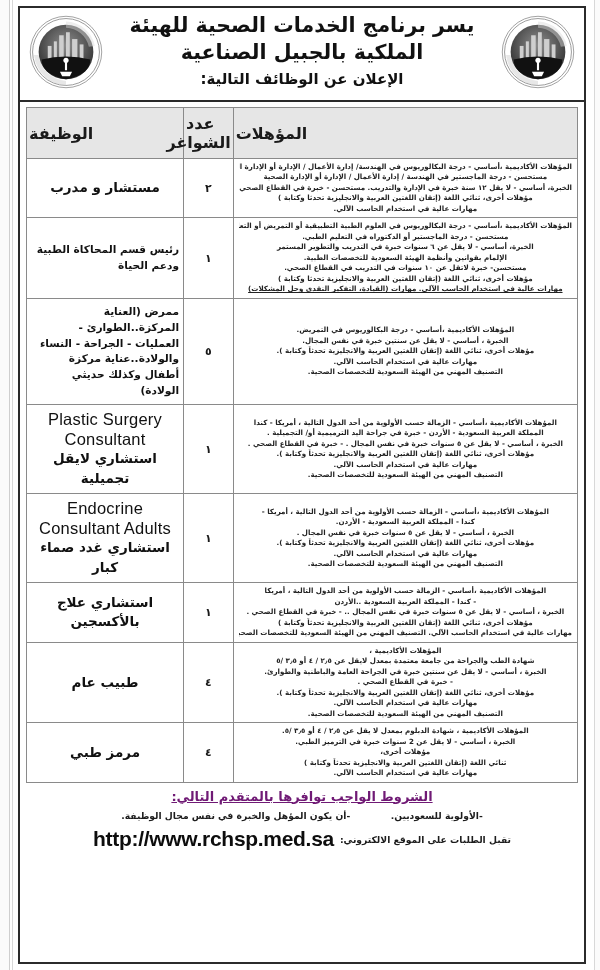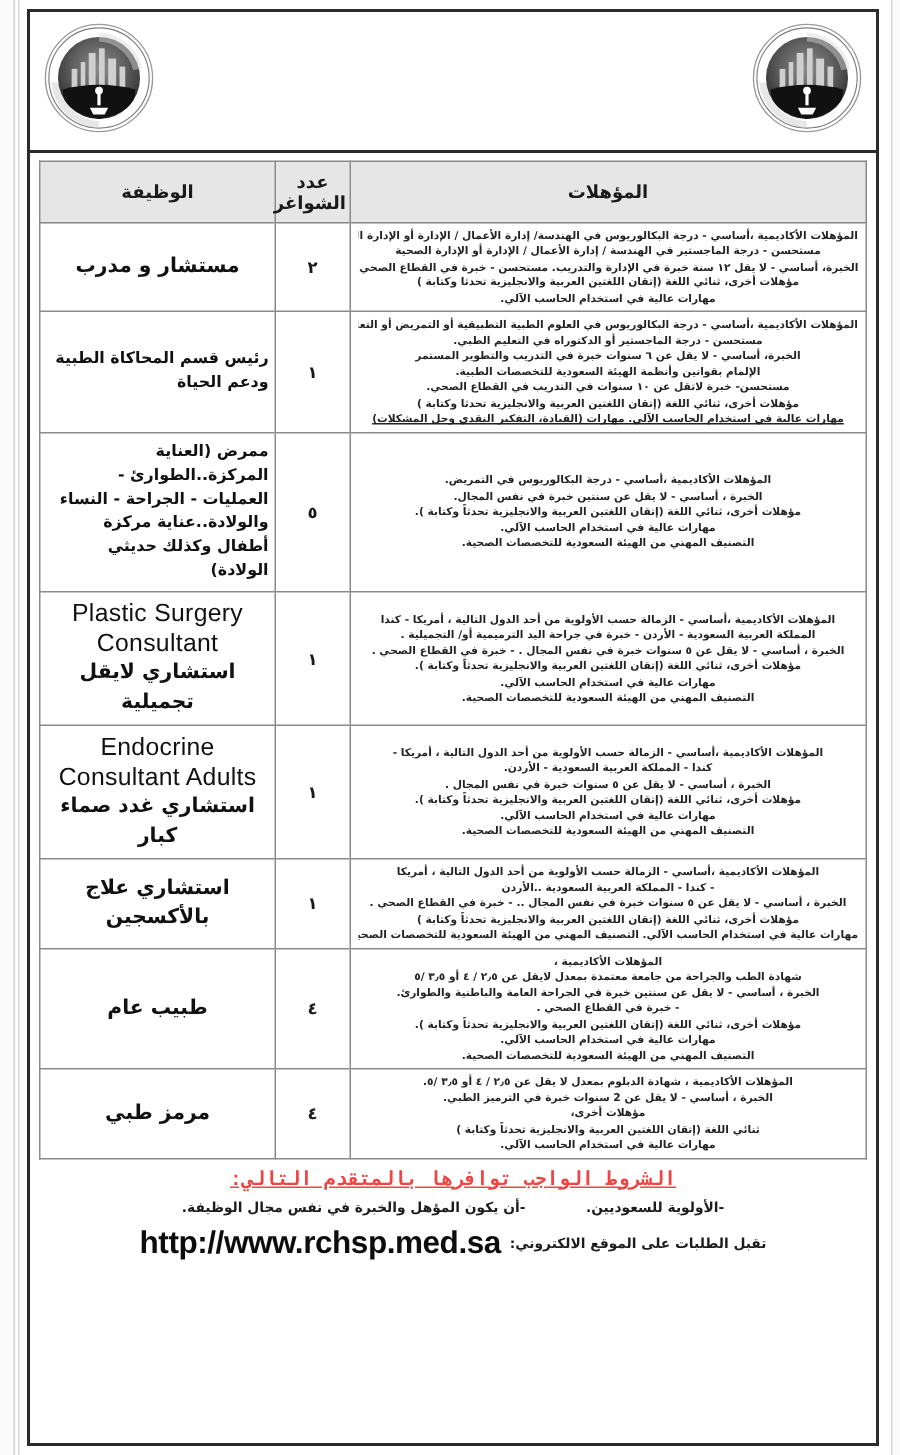--- a/index.html
+++ b/index.html
@@ -97,23 +97,23 @@
     table-layout: fixed;
     border: 1.5px solid #6d6d6d;
   }
   table.jobs th, table.jobs td {
     border: 1.2px solid #8a8a8a;
     vertical-align: middle;
   }
   table.jobs thead th {
     background: #e6e6e6;
     font-weight: bold;
-    font-size: 12px;
+    font-size: 16px;
     padding: 6px 2px;
-    text-align: center;
+    text-align: left;
     color: #1a1a1a;
   }
   col.c-qual { width: 62.5%; }
   col.c-count { width: 9%; }
   col.c-job { width: 28.5%; }
 
   td.qual {
     padding: 3px 5px 3px 5px;
     text-align: center;
     font-size: 7.1px;
@@ -160,22 +160,21 @@
   
   .footer {
     margin: 6px 8px 0 8px;
     text-align: center;
   }
   .cond-title {
     font-weight: bold;
     font-size: 13px;
     text-decoration: underline;
     margin-bottom: 5px;
-    color: #ef4444;
-    font-family: Liberation Mono, monospace;
+    color: #701a75;
   }
   .cond-row {
     font-weight: bold;
     font-size: 9.2px;
     line-height: 1.6;
     color: #1c1c1c;
     white-space: nowrap;
   }
   .cond-row .gap { display: inline-block; width: 34px; }
   .url-row {
@@ -260,20 +259,25 @@
         <path d="M18 60 Q50 52 82 60 Q82 80 50 86 Q18 80 18 60 Z" fill="#111111"></path>
         <g fill="#ffffff">
           <rect x="48.6" y="62" width="2.8" height="12"></rect>
           <circle cx="50" cy="61" r="3.4"></circle>
           <path d="M42 76 L58 76 L55 82 L45 82 Z"></path>
         </g>
         <path d="M50 94 A44 44 0 0 1 8 54 L14 54 A38 38 0 0 0 50 88 Z" fill="#cfcfcf" opacity="0.5"></path>
       </svg>
     </div>
 
+    <div class="header-text">
+      <div class="title-line">يسر برنامج الخدمات الصحية للهيئة</div>
+      <div class="title-line">الملكية بالجبيل الصناعية</div>
+      <div class="subtitle-line">الإعلان عن الوظائف التالية:</div>
+    </div>
   </div>
 
   <table class="jobs">
     <colgroup>
       <col class="c-qual">
         <col class="c-count">
         <col class="c-job">
     </colgroup>
     <thead>
       <tr>

